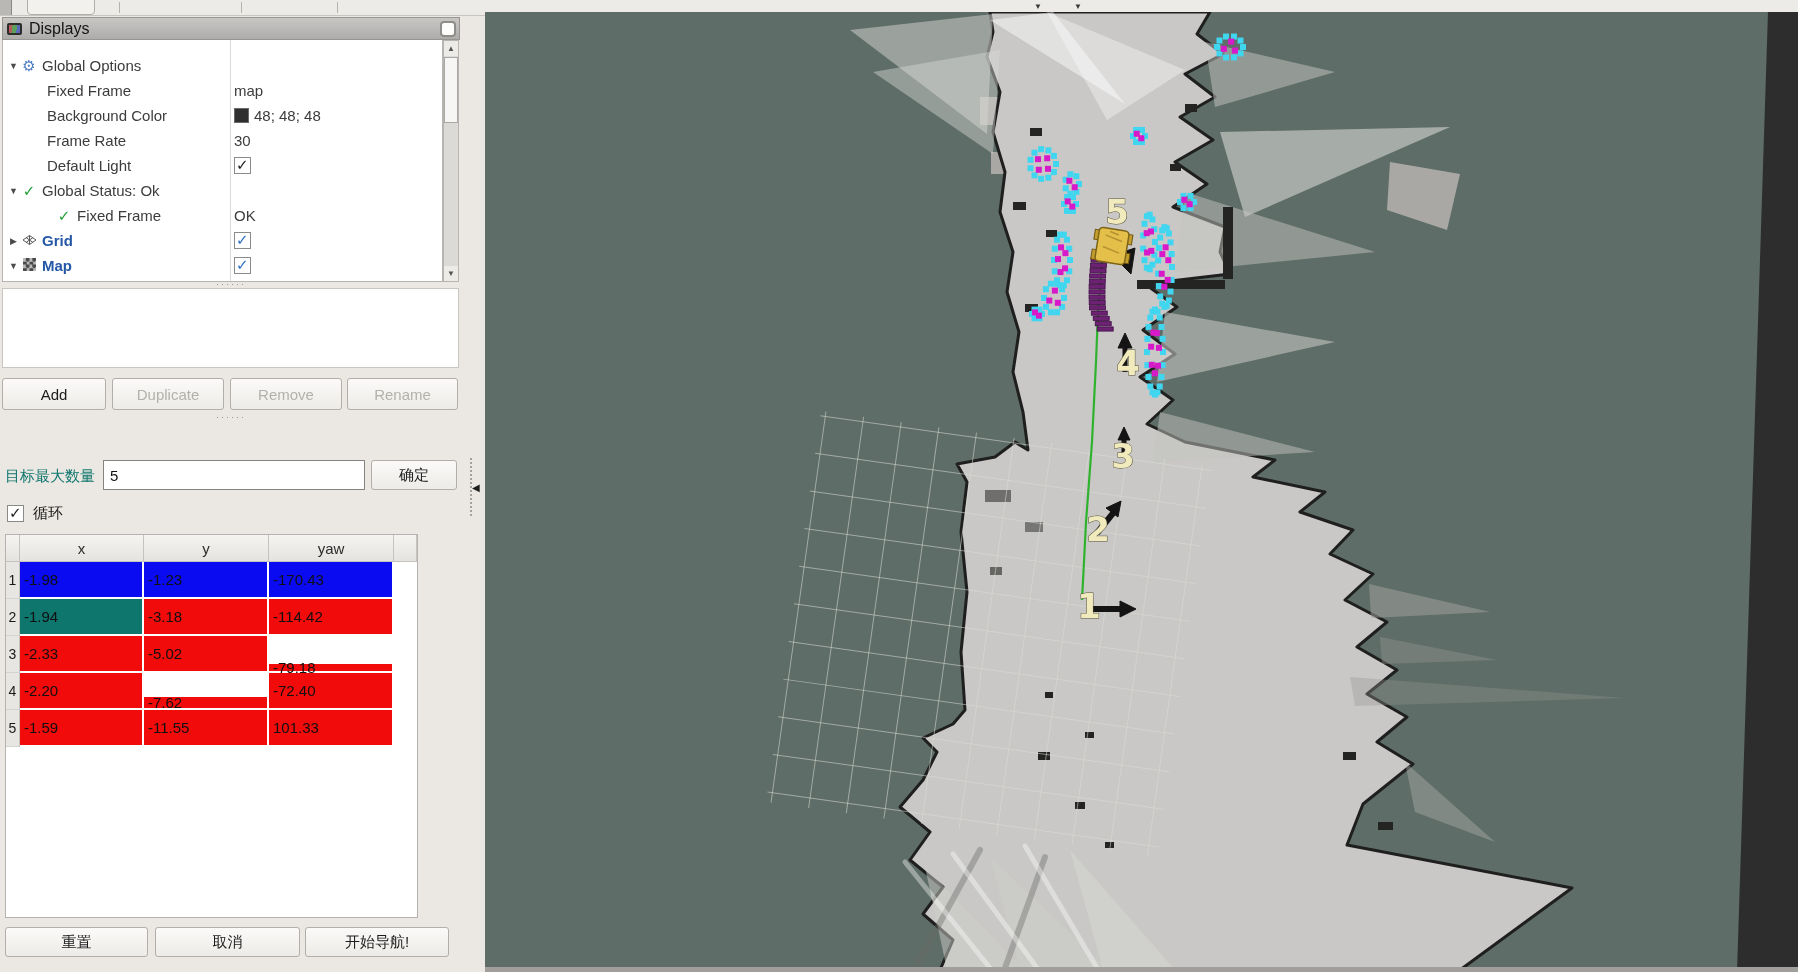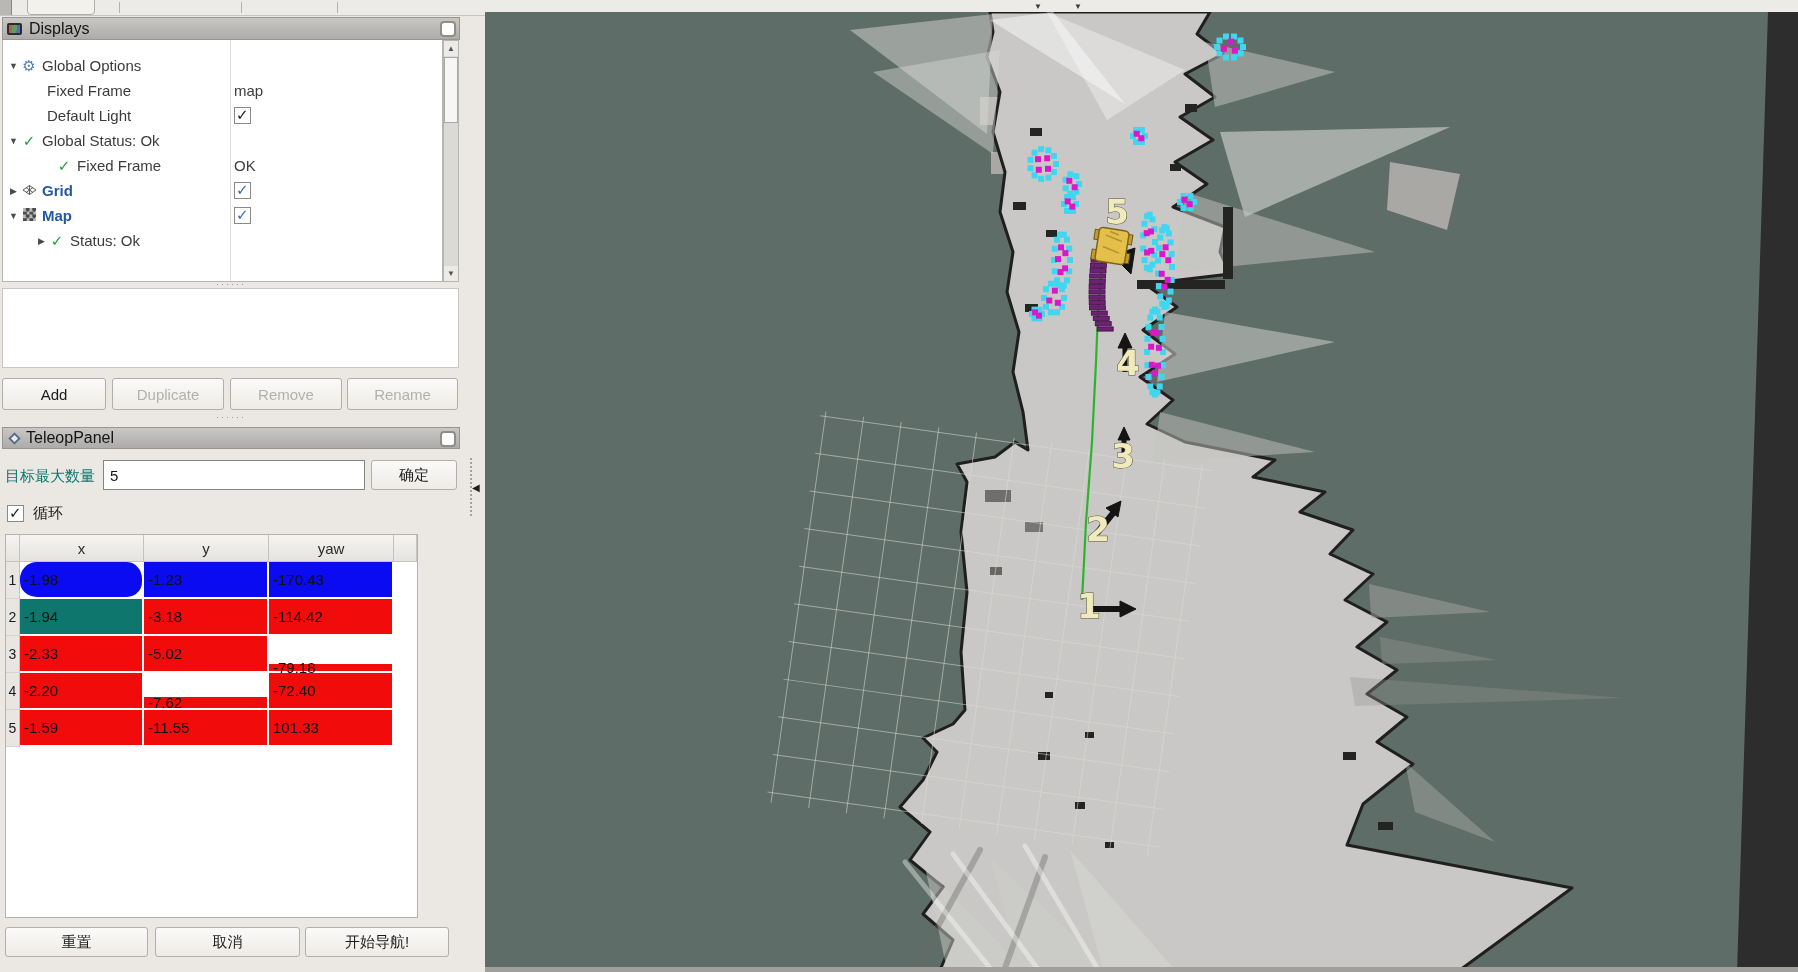--- a/index.html
+++ b/index.html
@@ -118,20 +118,35 @@
           </span>
       </div>
       <div class="trow">
         <span class="name ind-a">
             <span class="tlabel">Fixed Frame</span>
           </span>
         <span class="tval">map</span>
       </div>
       <div class="trow">
         <span class="name ind-a">
+            <span class="tlabel">Background Color</span>
+          </span>
+        <span class="tval">
+            <span class="swatch"></span>
+        <span>48; 48; 48</span>
+          </span>
+      </div>
+      <div class="trow">
+        <span class="name ind-a">
+            <span class="tlabel">Frame Rate</span>
+          </span>
+        <span class="tval">30</span>
+      </div>
+      <div class="trow">
+        <span class="name ind-a">
             <span class="tlabel">Default Light</span>
           </span>
         <span class="tval">
             <span class="cb checked"></span>
           </span>
       </div>
       <div class="trow">
         <span class="name">
             <span class="tw open"></span>
         <span class="ticon i-check"></span>
@@ -184,46 +199,41 @@
     <div class="splitdots" style="top:266px"></div>
     <div class="whitebox"></div>
 
     <div class="qbtn" style="left:2px;top:362px;width:104px;height:32px">Add</div>
     <div class="qbtn disabled" style="left:112px;top:362px;width:112px;height:32px">Duplicate</div>
     <div class="qbtn disabled" style="left:230px;top:362px;width:112px;height:32px">Remove</div>
     <div class="qbtn disabled" style="left:347px;top:362px;width:111px;height:32px">Rename</div>
 
     <div class="splitdots" style="top:399px"></div>
 
-    <div class="titlebar" style="top:411px;height:22px">
-      <span class="i-diamond"></span>
-      <span class="t-label">TeleopPanel</span>
-      <span class="floatbtn"></span>
-    </div>
 
     <div class="goal-label">目标最大数量</div>
     <input class="goal-input" value="5" style="">
     <div class="qbtn" style="left:371px;top:444px;width:86px;height:30px">确定</div>
 
     <div class="loop-row">
       <span class="cb checked"></span>
       <span>循环</span>
     </div>
 
     <div class="wtable">
       <div class="thead">
         <div class="th" style="width:14px"></div>
         <div class="th w-x">x</div>
         <div class="th w-y">y</div>
         <div class="th w-yaw">yaw</div>
         <div class="th w-fill"></div>
       </div>
       <div class="trow2">
         <div class="gut">1</div>
-        <div class="tc w-x" style="background-color: rgb(11, 11, 242); border-radius: 17px;">-1.98</div>
+        <div class="tc w-x" style="background-color: rgb(11, 11, 242);">-1.98</div>
         <div class="tc w-y" style="background-color: rgb(11, 11, 242);">-1.23</div>
         <div class="tc w-yaw" style="background-color: rgb(11, 11, 242);">-170.43</div>
         <div class="tc w-fill"></div>
       </div>
       <div class="trow2">
         <div class="gut">2</div>
         <div class="tc w-x" style="background-color: #0f766e;">-1.94</div>
         <div class="tc w-y" style="background-color: rgb(242, 11, 11);">-3.18</div>
         <div class="tc w-yaw" style="background-color: rgb(242, 11, 11);">-114.42</div>
         <div class="tc w-fill"></div>

